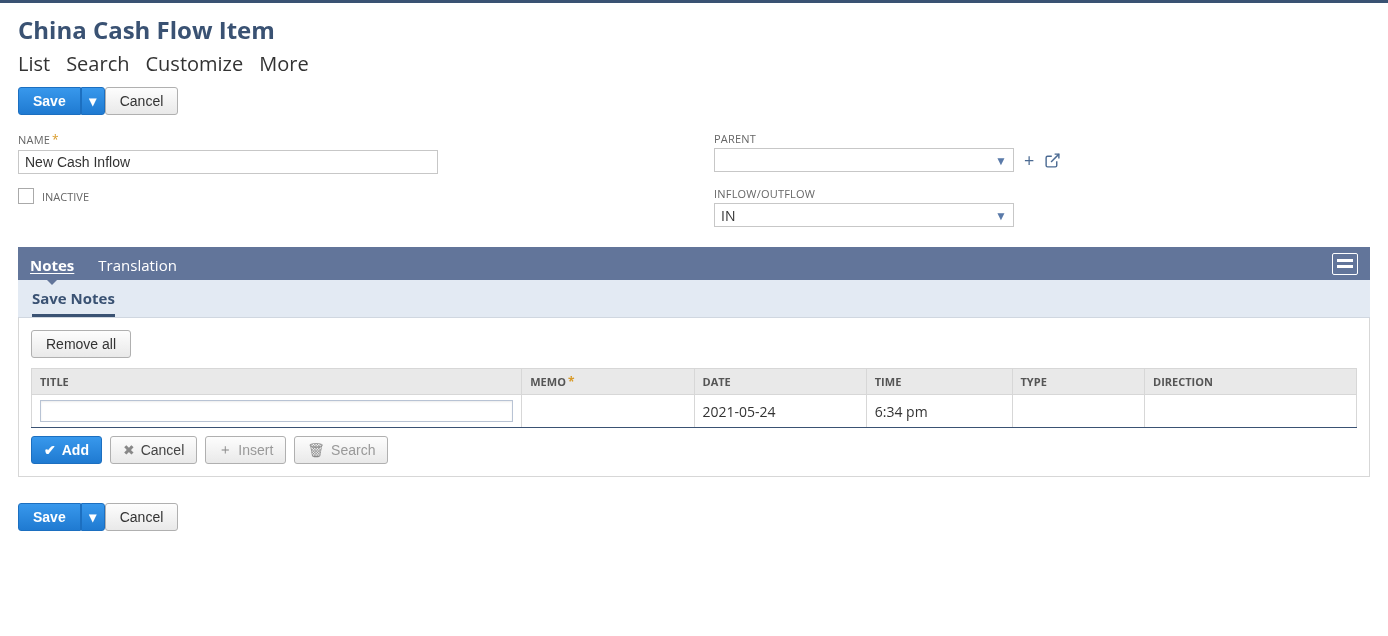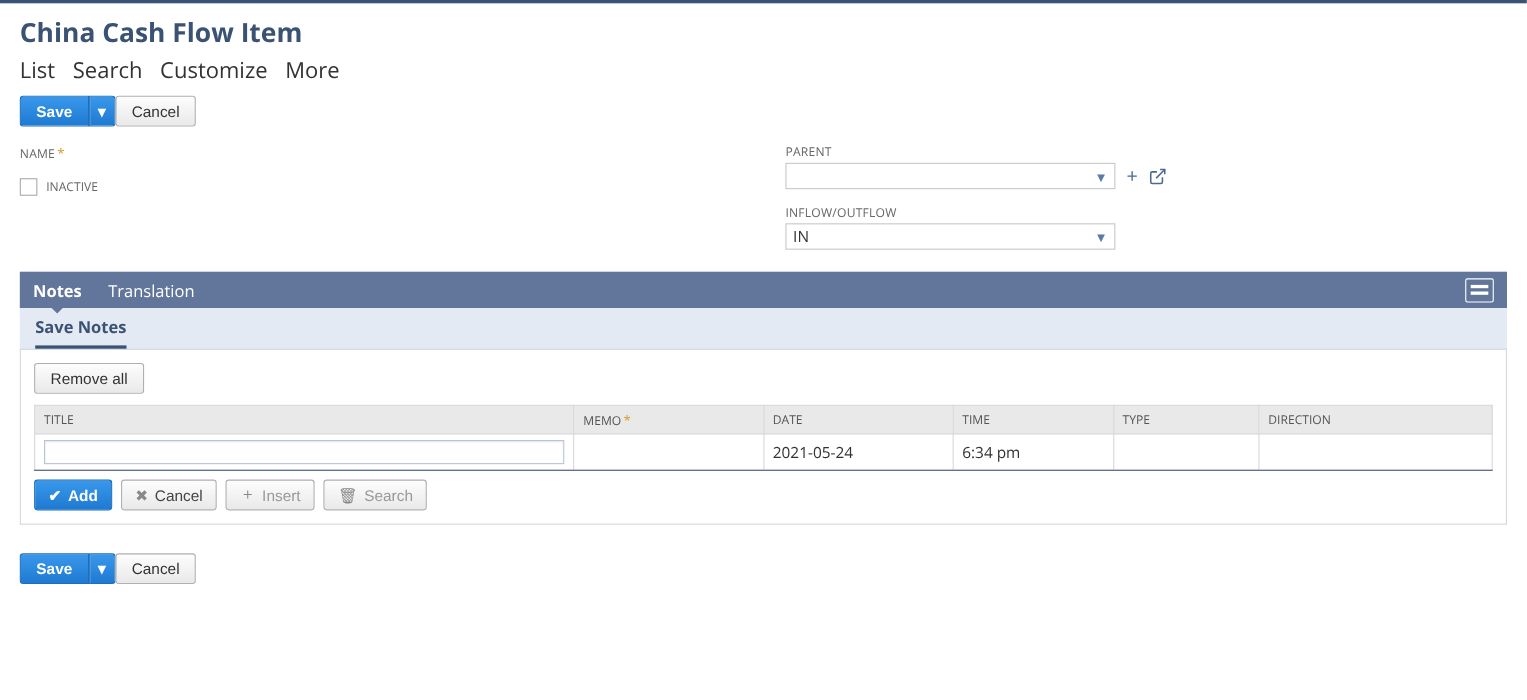--- a/index.html
+++ b/index.html
@@ -142,20 +142,21 @@
     color: #fff;
     font-size: 15px;
     font-weight: 400;
     margin-right: 24px;
     padding: 6px 0 4px;
     cursor: pointer;
     position: relative;
   }
   .tab.active {
     font-weight: 700;
+    text-decoration: underline;
     text-underline-offset: 2px;
   }
   .tab.active::after {
     content: "";
     position: absolute;
     bottom: -12px;
     left: 50%;
     transform: translateX(-50%);
     border: 6px solid transparent;
     border-top-color: #62759a;
@@ -200,21 +201,21 @@
   .panel .btn { margin-bottom: 10px; text-align: right; }
 
   table.sublist {
     width: 100%;
     border-collapse: collapse;
     border: 1px solid #d7d7d7;
   }
   .sublist th {
     background: #e9e9e9;
     font-size: 11px;
-    font-weight: 400;
+    font-weight: 700;
     color: #555;
     text-align: left;
     padding: 4px 8px;
     border: 1px solid #d7d7d7;
     text-transform: uppercase;
   }
   .sublist td {
     padding: 5px 8px;
     font-size: 14px;
     color: #333;
@@ -284,20 +285,21 @@
     </div>
     <button class="btn">Cancel</button>
   </div>
 
   <div class="form-grid">
     <div class="form-col">
       <div class="field">
         <div class="field-label">
           <span>NAME</span><span class="asterisk">*</span>
         </div>
+        <input type="text" class="text-input" value="New Cash Inflow" style="">
       </div>
       <div class="field checkbox-row">
         <span class="checkbox-box"></span>
         <span class="checkbox-label">INACTIVE</span>
       </div>
     </div>
     <div class="form-col">
       <div class="field">
         <div class="field-label">PARENT</div>
         <div class="select-wrap">

